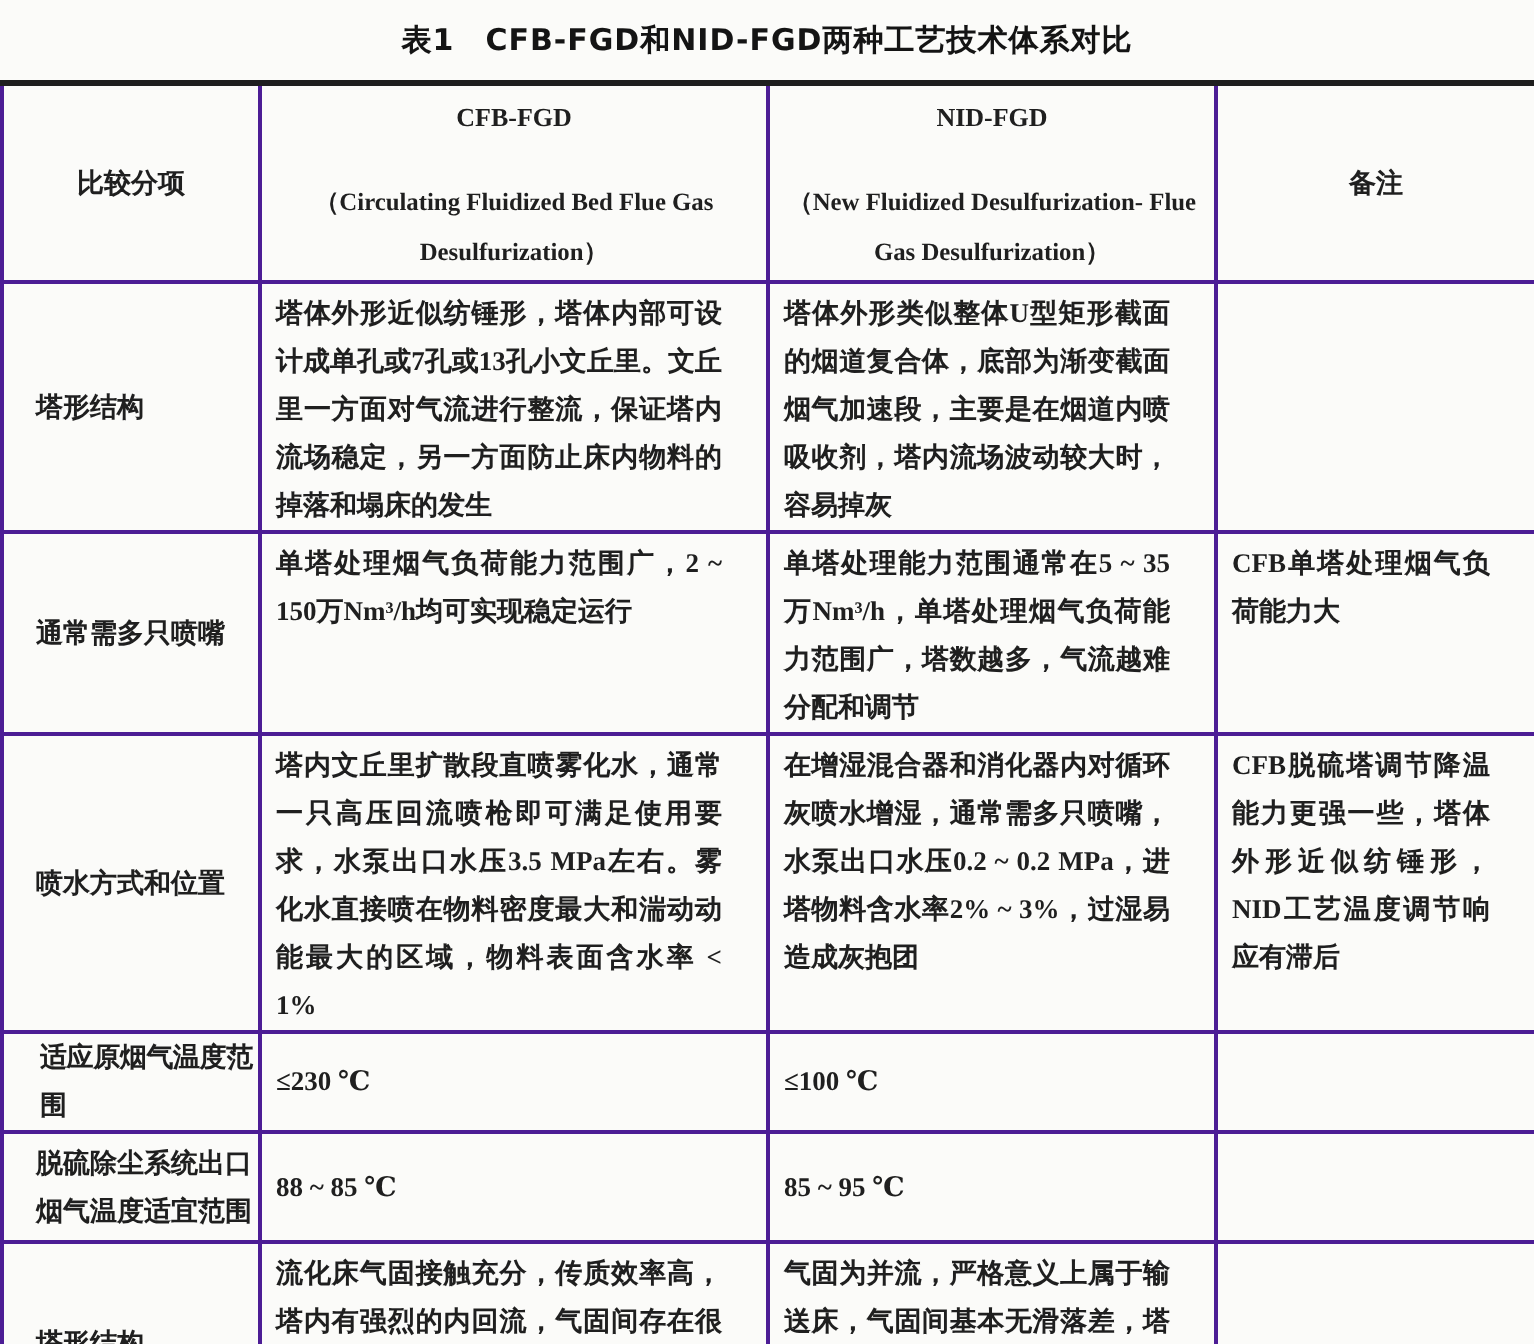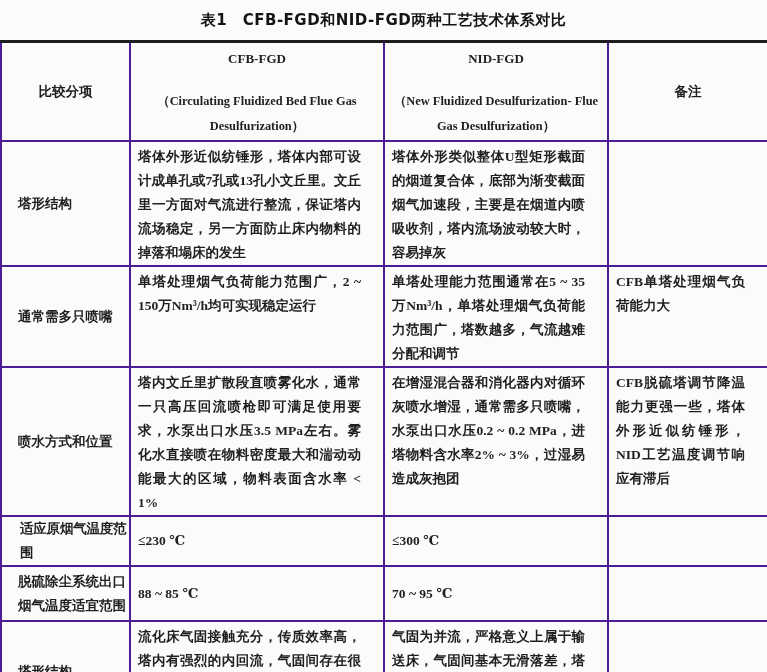--- a/index.html
+++ b/index.html
@@ -108,27 +108,27 @@
       </tr>
       <tr class="r2">
         <td class="label">喷水方式和位置</td>
         <td class="content">塔内文丘里扩散段直喷雾化水，通常一只高压回流喷枪即可满足使用要求，水泵出口水压3.5 MPa左右。雾化水直接喷在物料密度最大和湍动动能最大的区域，物料表面含水率 &lt; 1%</td>
         <td class="content">在增湿混合器和消化器内对循环灰喷水增湿，通常需多只喷嘴，水泵出口水压0.2 ~ 0.2 MPa，进塔物料含水率2% ~ 3%，过湿易造成灰抱团</td>
         <td class="content">CFB脱硫塔调节降温能力更强一些，塔体外形近似纺锤形，NID工艺温度调节响应有滞后</td>
       </tr>
       <tr class="r3">
         <td class="label tight">适应原烟气温度范围</td>
         <td class="content mid">≤230 ℃</td>
-        <td class="content mid">≤300 ℃</td>
+        <td class="content mid">≤100 ℃</td>
         <td class="content mid"></td>
       </tr>
       <tr class="r4">
         <td class="label">脱硫除尘系统出口烟气温度适宜范围</td>
         <td class="content mid">88 ~ 85 ℃</td>
-        <td class="content mid">70 ~ 95 ℃</td>
+        <td class="content mid">85 ~ 95 ℃</td>
         <td class="content mid"></td>
       </tr>
       <tr class="r5">
         <td class="label">塔形结构</td>
         <td class="content">流化床气固接触充分，传质效率高，塔内有强烈的内回流，气固间存在很大的滑落差，塔内烟气携灰团密度高，传质效率高，是公认的高效床</td>
         <td class="content">气固为并流，严格意义上属于输送床，气固间基本无滑落差，塔内流场波动较大时，传质效率偏低</td>
         <td class="content"></td>
       </tr>
       <tr class="r6">
         <td class="label">塔内流速及停留时间</td>

